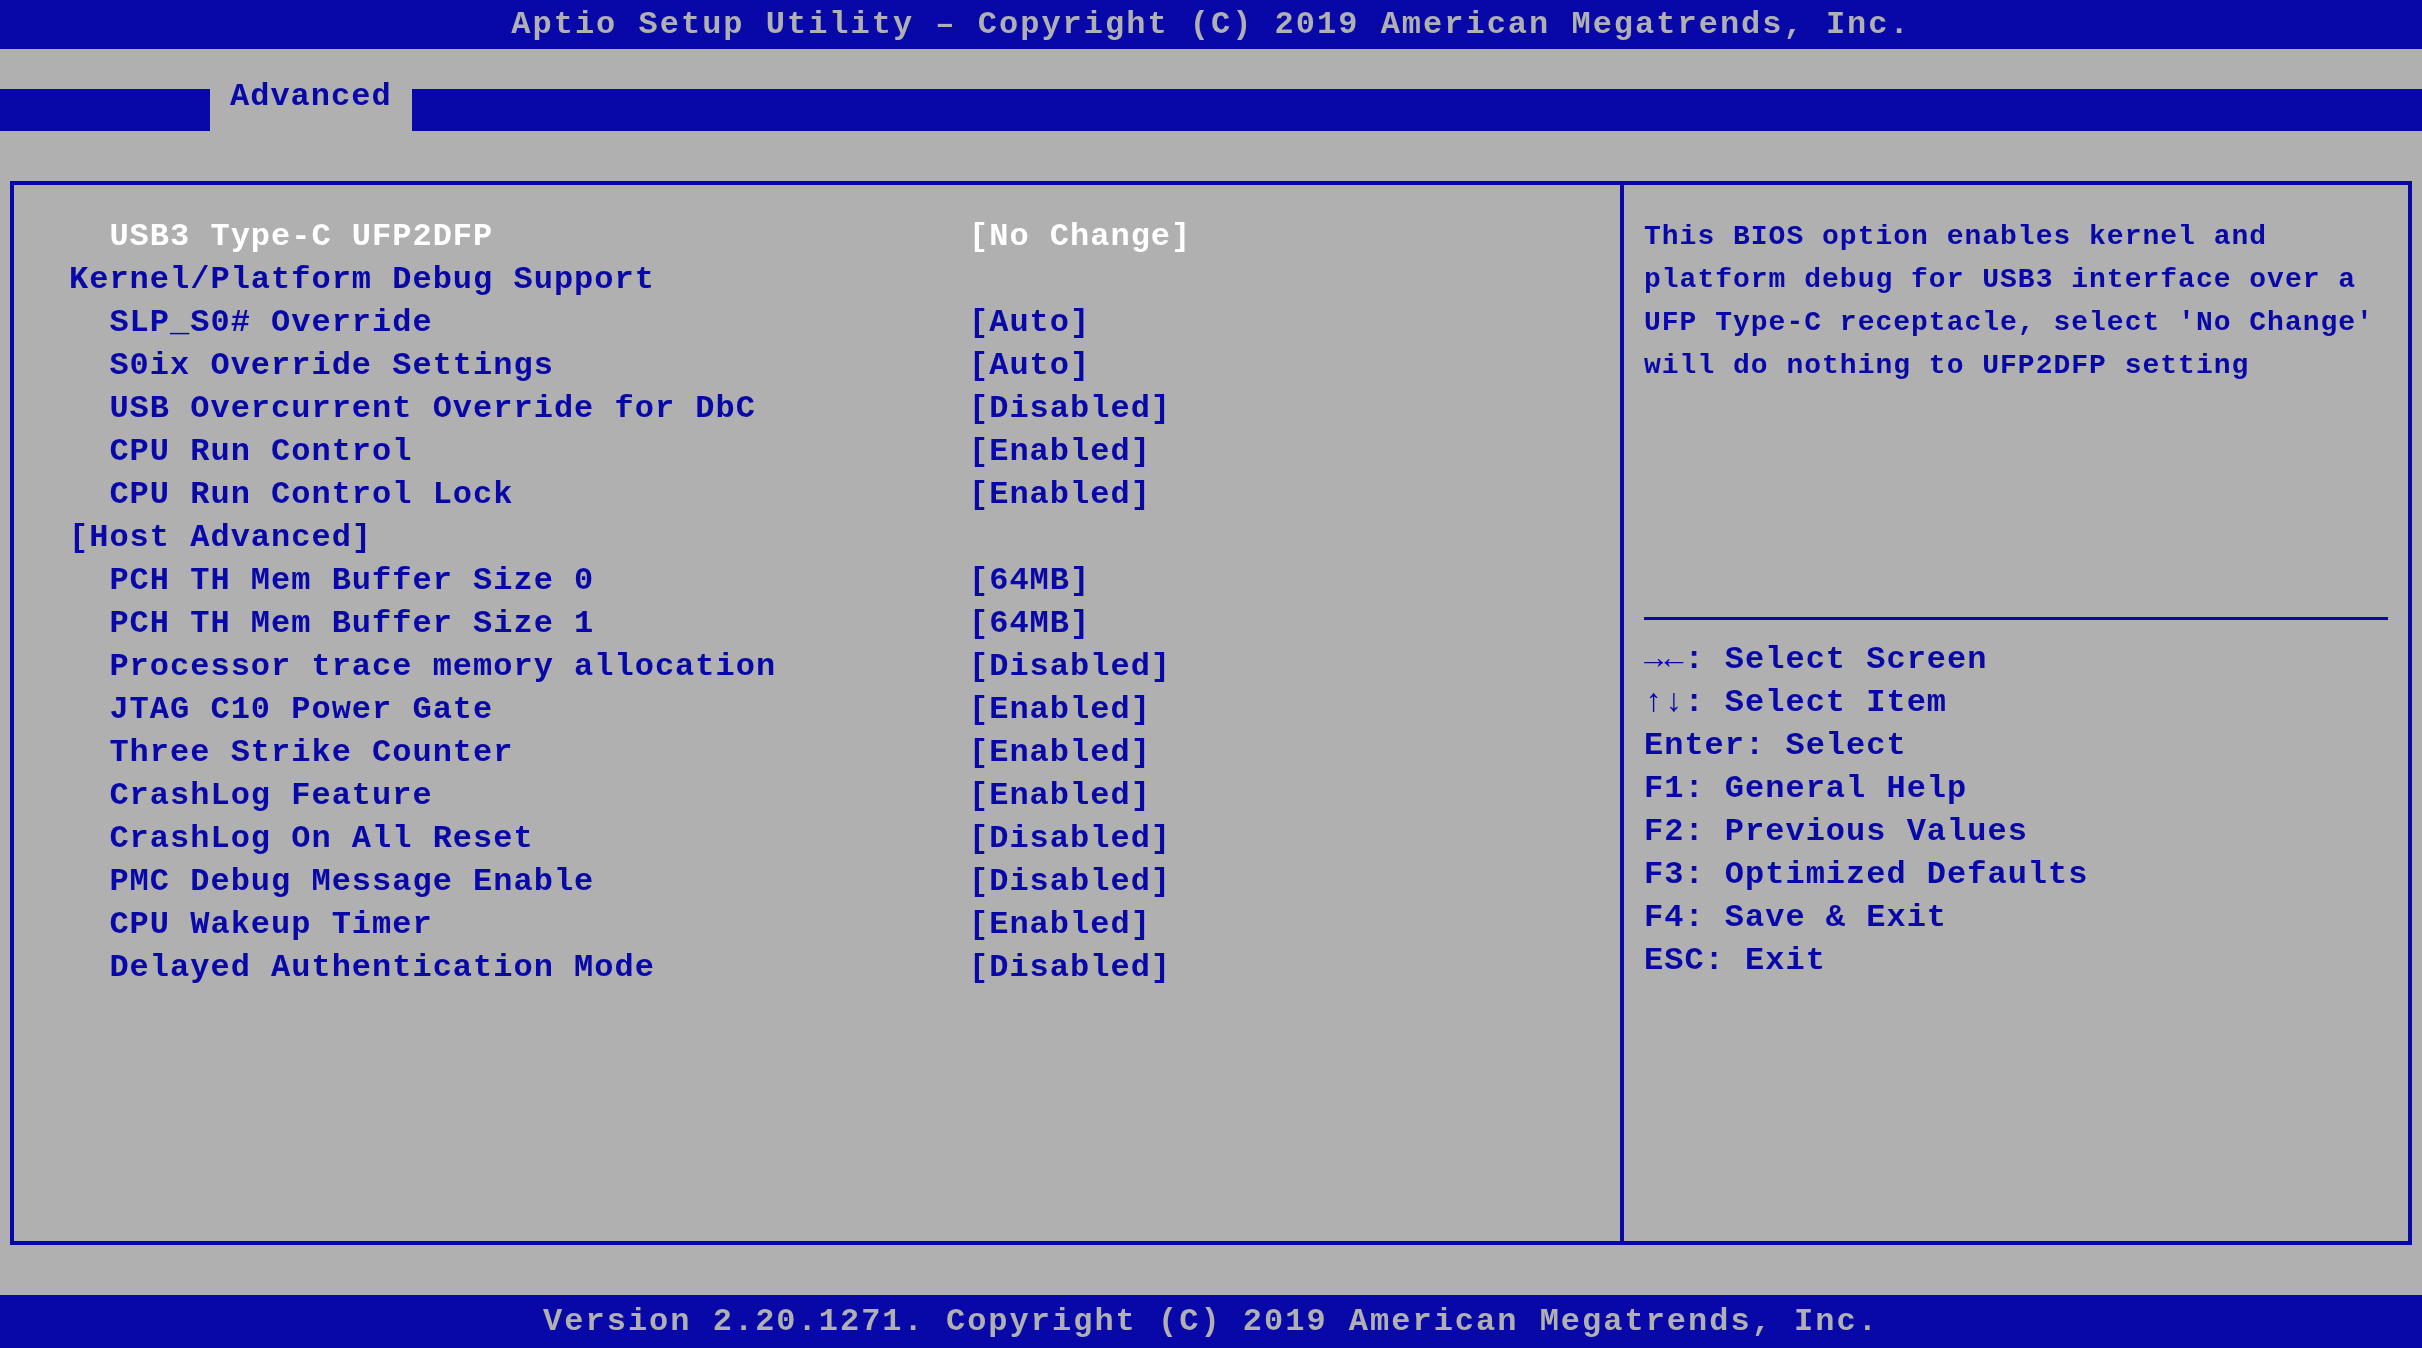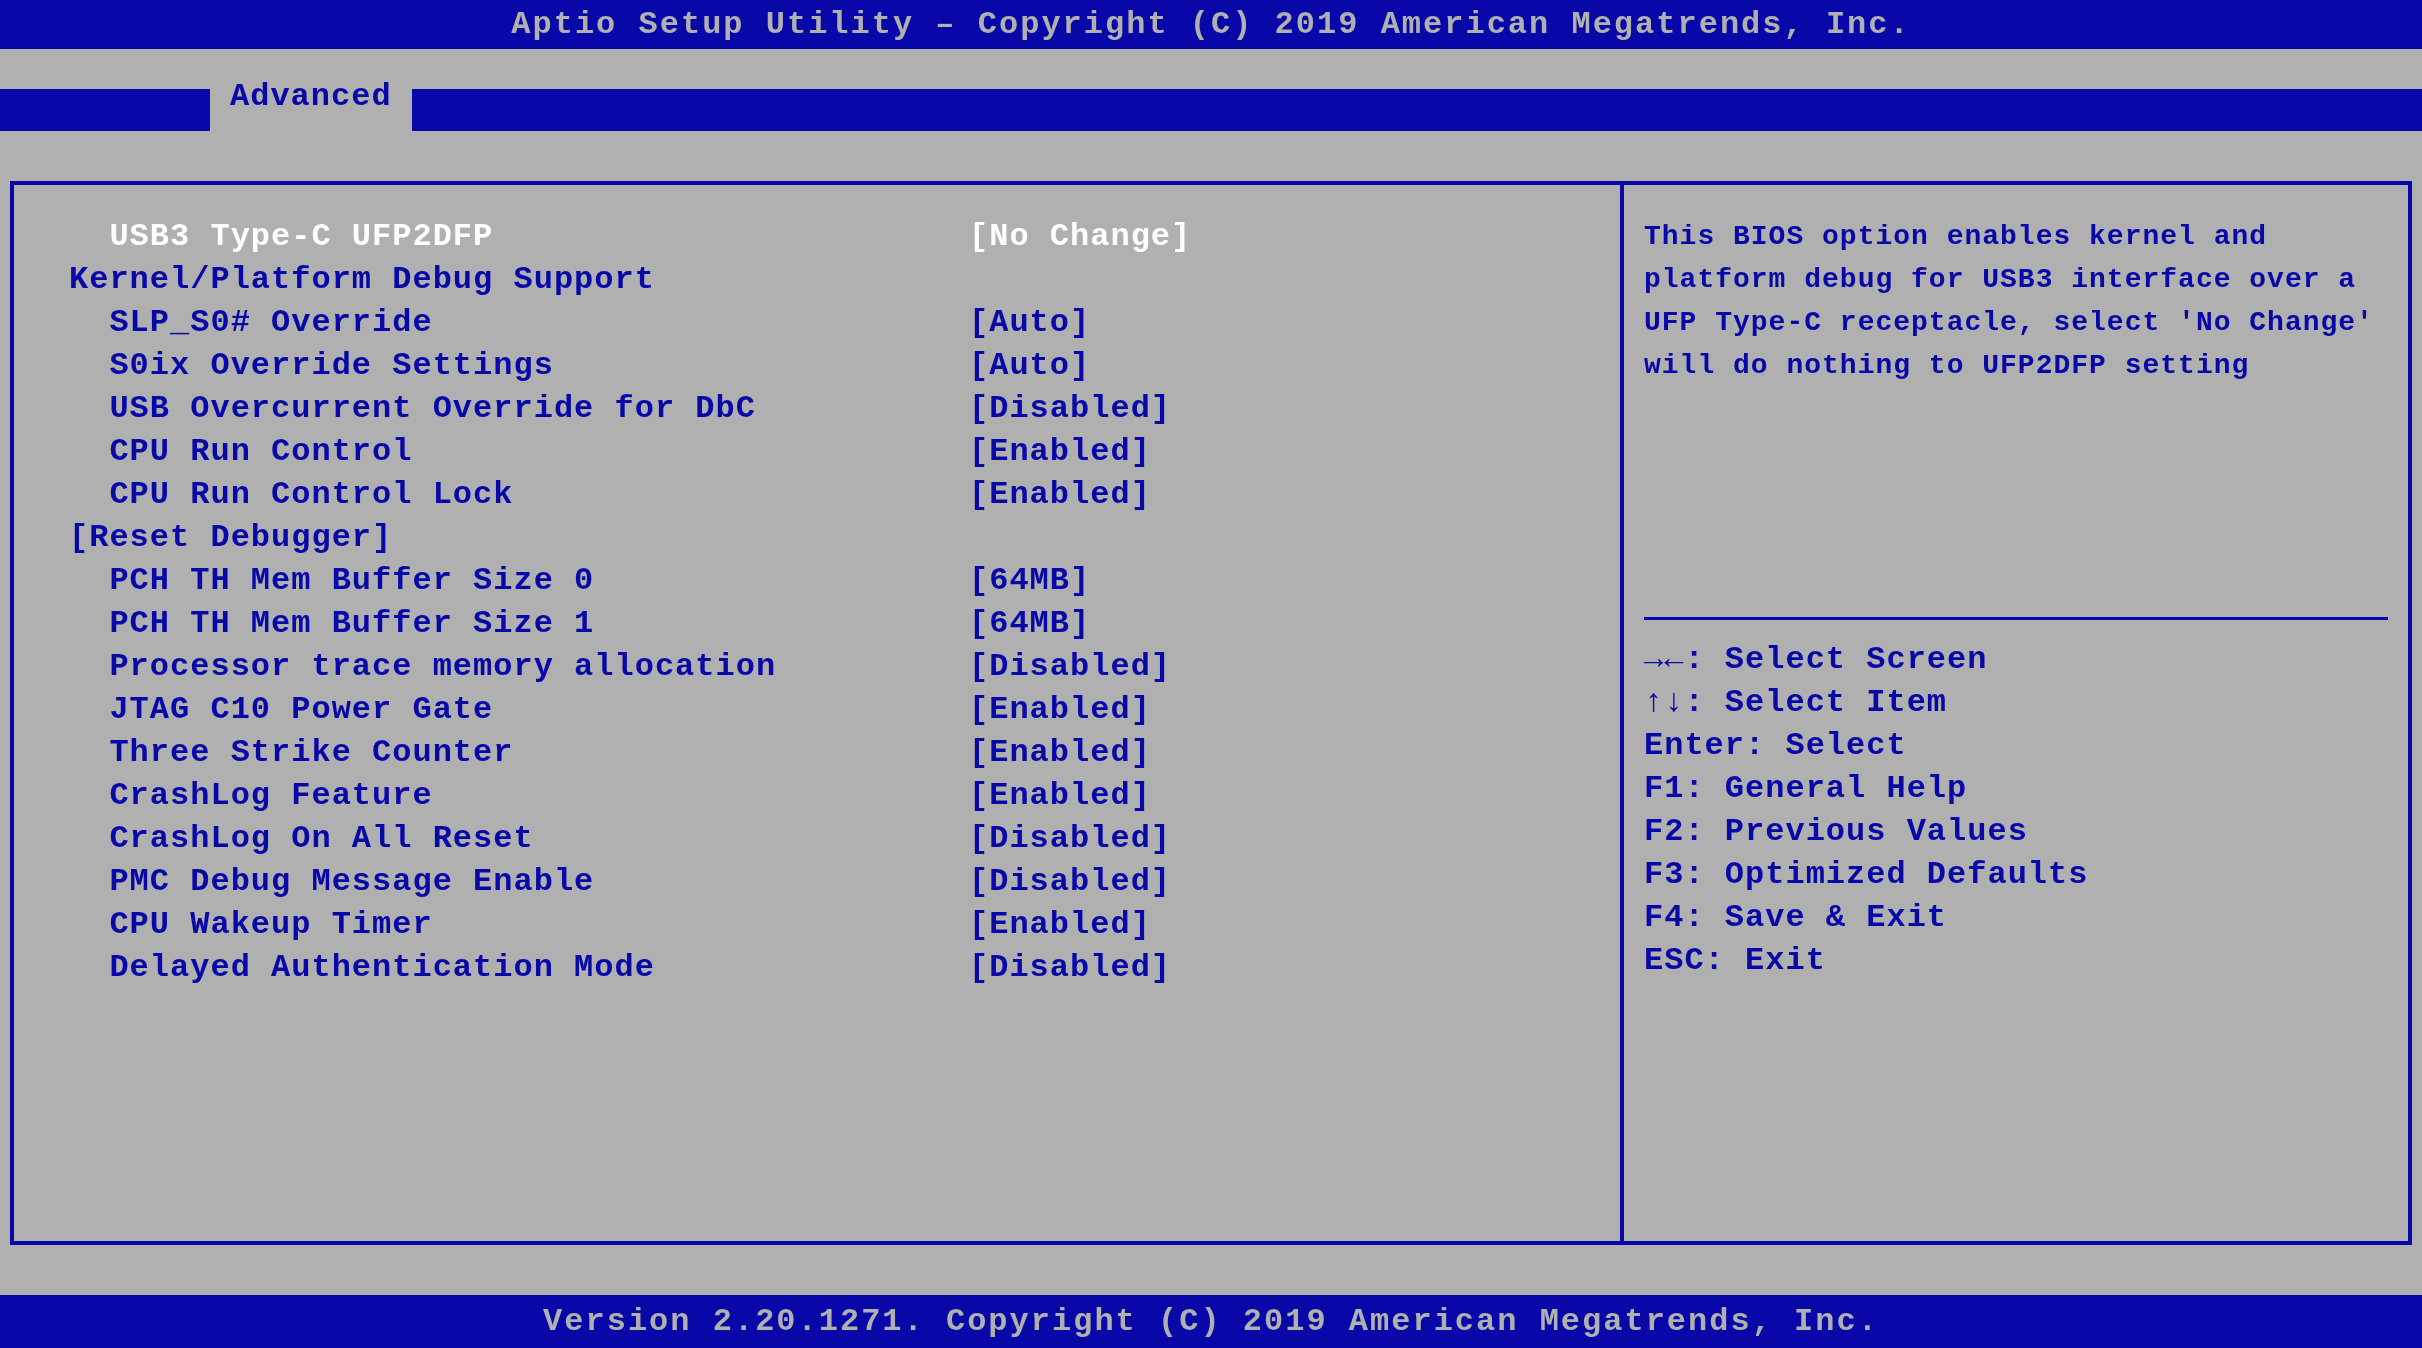--- a/index.html
+++ b/index.html
@@ -154,21 +154,21 @@
         </div>
         <div class="setting-row">
           <div class="setting-label">  CPU Run Control</div>
           <div class="setting-value">[Enabled]</div>
         </div>
         <div class="setting-row">
           <div class="setting-label">  CPU Run Control Lock</div>
           <div class="setting-value">[Enabled]</div>
         </div>
         <div class="setting-row">
-          <div class="setting-value">[Reset Debugger]</div>
+          <div class="setting-value">[Host Advanced]</div>
         </div>
         <div class="setting-row">
           <div class="setting-label">  PCH TH Mem Buffer Size 0</div>
           <div class="setting-value">[64MB]</div>
         </div>
         <div class="setting-row">
           <div class="setting-label">  PCH TH Mem Buffer Size 1</div>
           <div class="setting-value">[64MB]</div>
         </div>
         <div class="setting-row">

